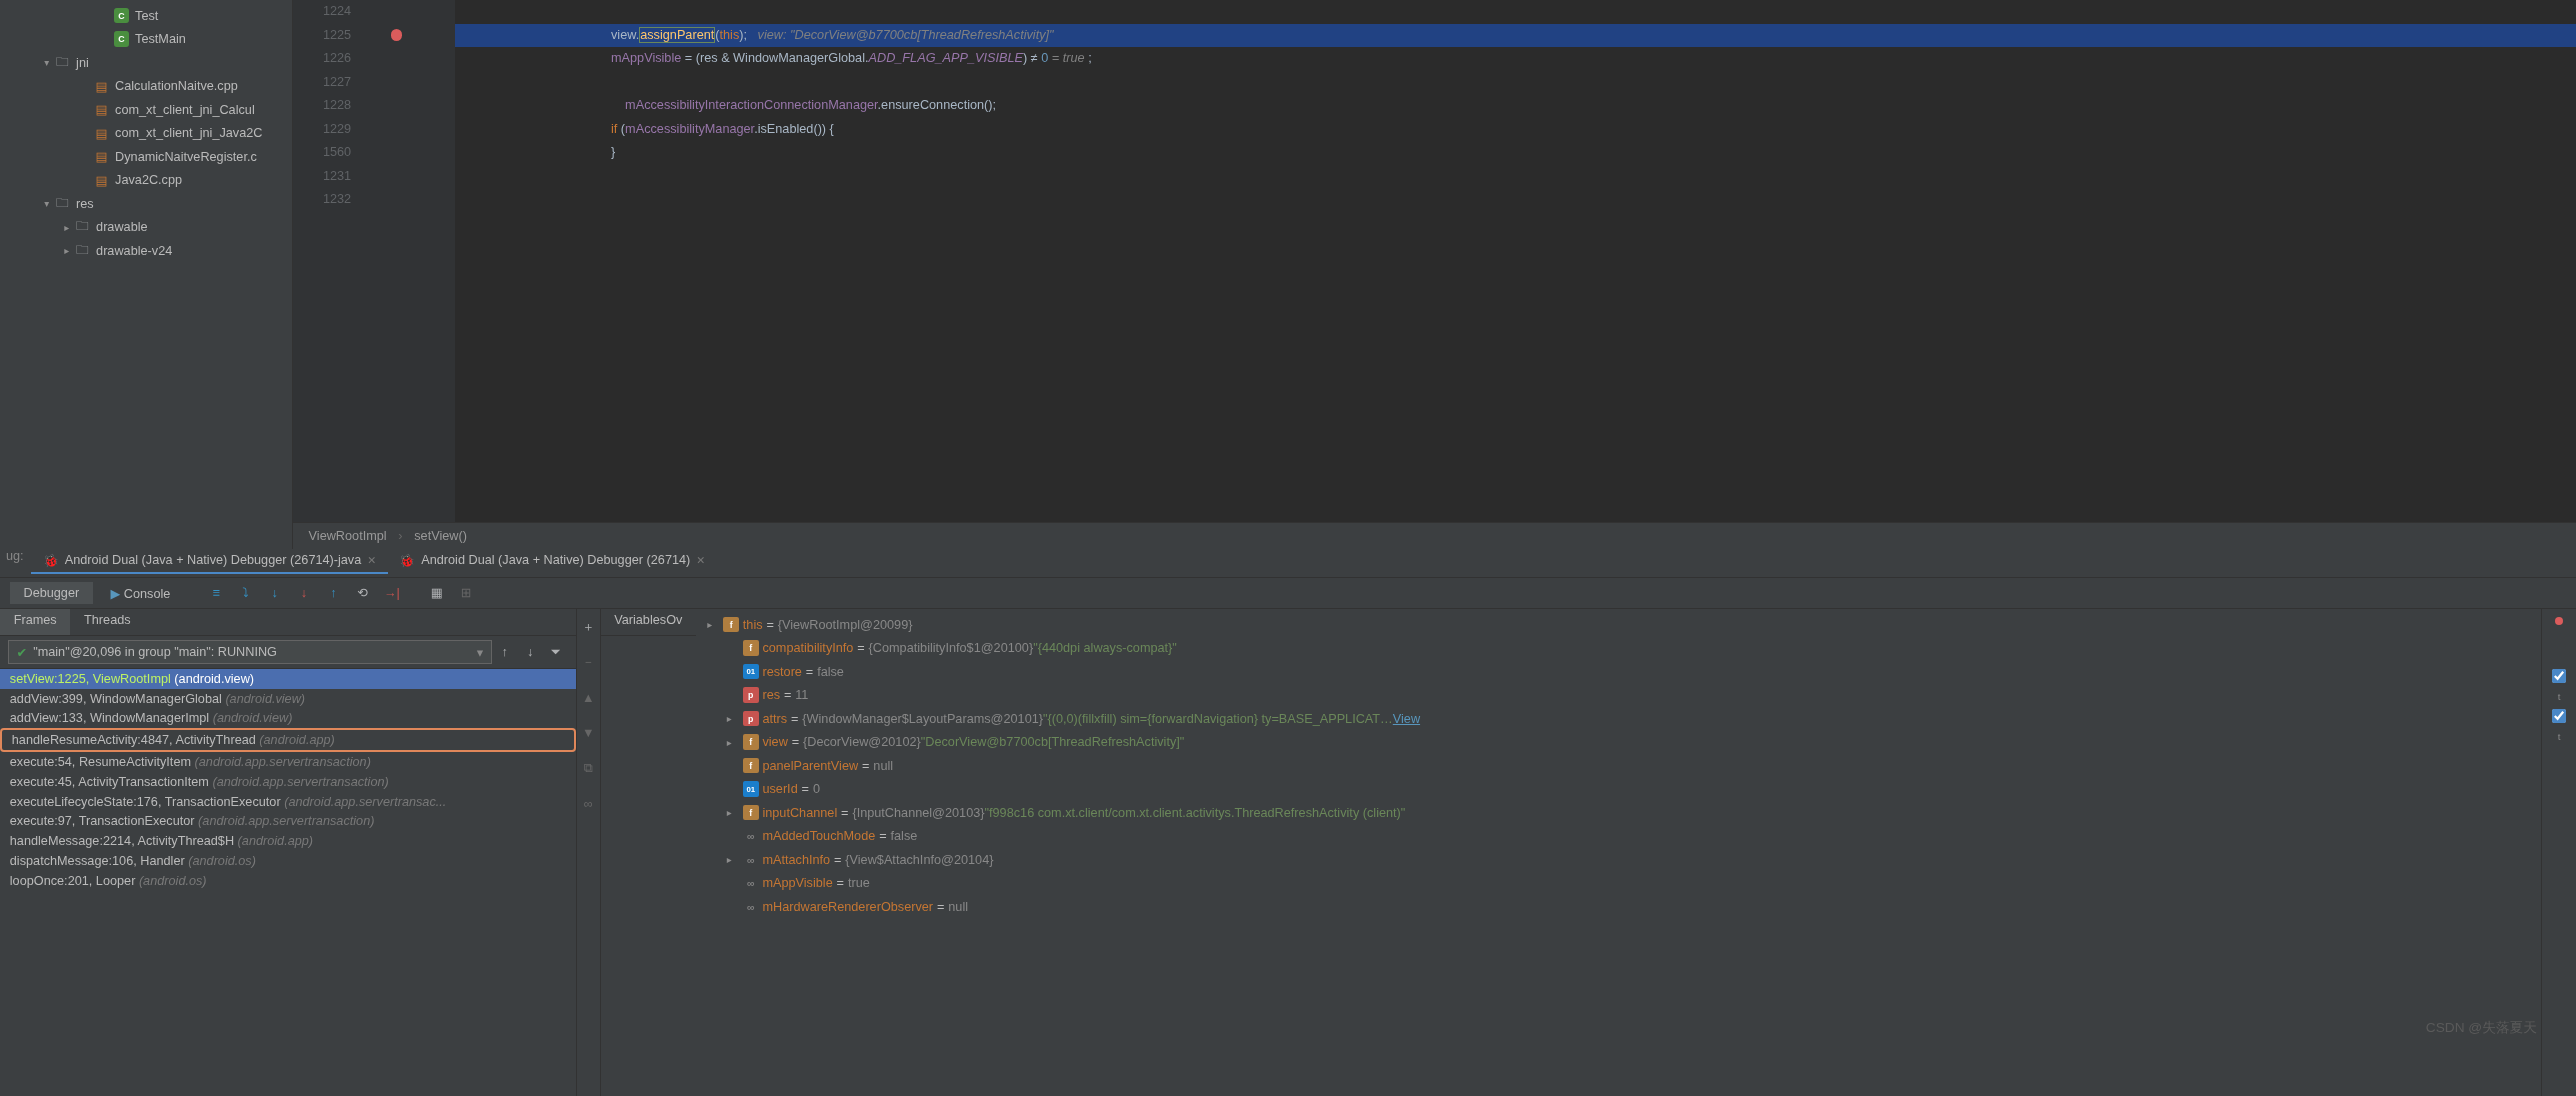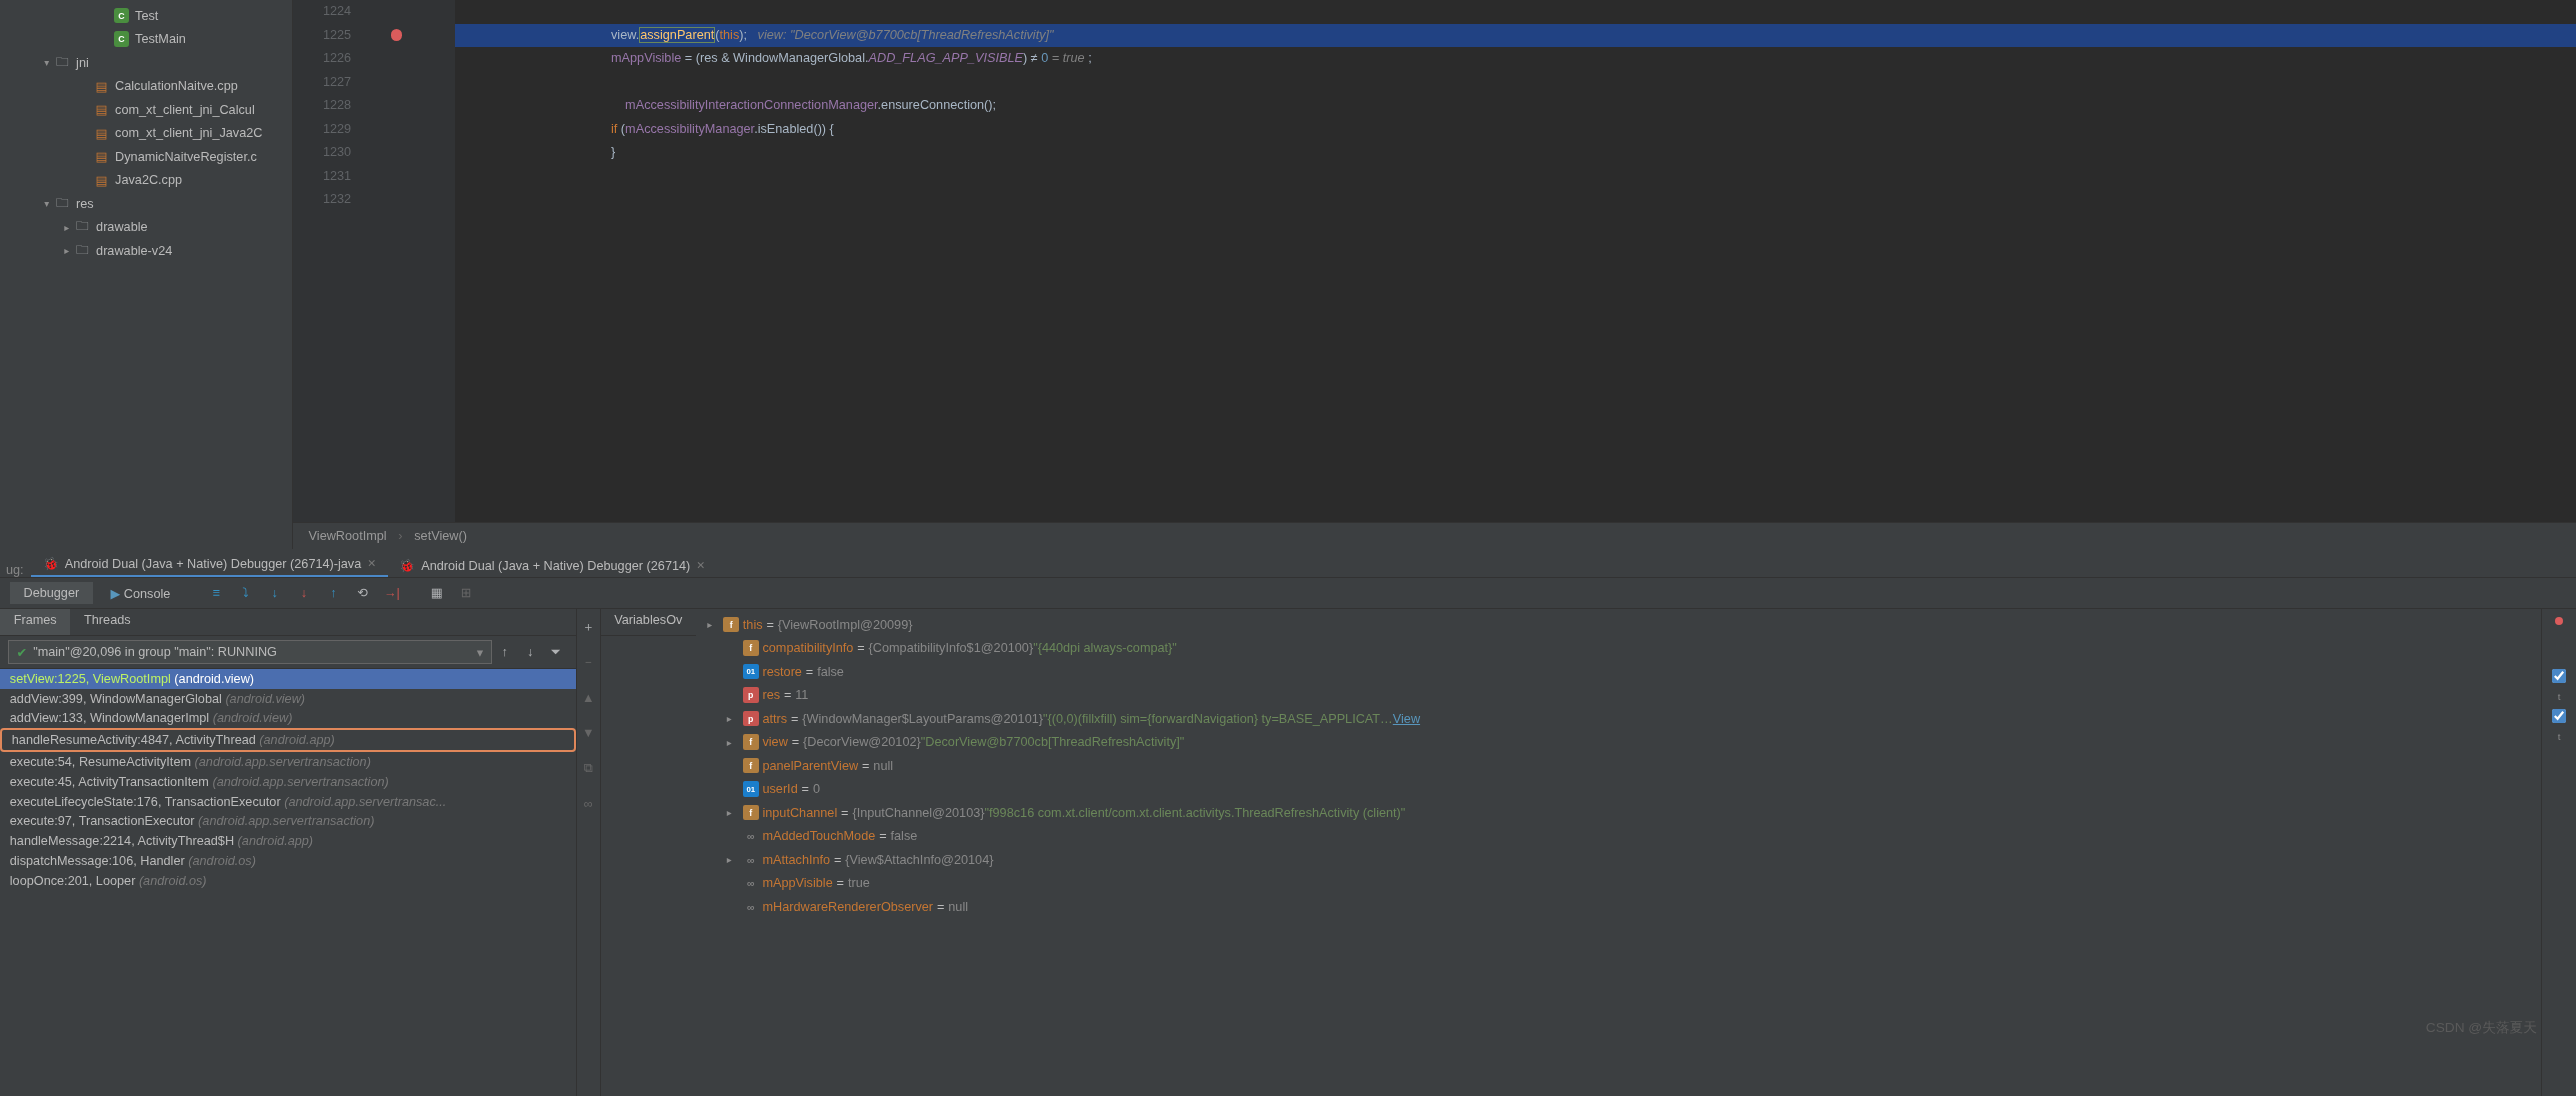--- a/index.html
+++ b/index.html
@@ -27,21 +27,21 @@
 .method{color:#ffc66d}
 .field{color:#9876aa}
 .cmt{color:#808080;font-style:italic}
 .const{color:#9876aa;font-style:italic}
 .num{color:#6897bb}
 .boxy{border:1px solid #6a8759}
 .op{color:#a9b7c6}
 .breadcrumb{background:#3c3f41;border-top:1px solid #323232;padding:3.9px 15.6px;display:flex;align-items:center;gap:11.7px;color:#999;height:27px}
 .bc-sep{color:#666}
 .debug{display:flex;flex-direction:column;background:#3c3f41;height:547px}
-.dtabs{display:flex;align-items:flex-end;height:29px;border-bottom:1px solid #323232;padding-left:5.9px}
+.dtabs{display:flex;align-items:flex-start;height:29px;border-bottom:1px solid #323232;padding-left:5.9px}
 .dtab{padding:3.9px 11.7px;color:#bbb;display:flex;align-items:center;gap:5.9px;cursor:pointer}
 .dtab.act{border-bottom:2px solid #4a88c7}
 .dtab .x{color:#777;font-size:10.7px}
 .dot-r{width:7.8px;height:7.8px;border-radius:50%;background:#db5c5c}
 .bug{color:#6a9f4a}
 .dtoolbar{display:flex;align-items:center;height:31px;border-bottom:1px solid #323232;padding-left:9.8px;gap:3.9px}
 .tbtn{width:25.4px;height:25.4px;display:inline-flex;align-items:center;justify-content:center;color:#afb1b3;cursor:pointer;border-radius:2.9px}
 .dmain{flex:1;display:flex}
 .frames-panel{width:577px;display:flex;flex-direction:column;border-right:1px solid #323232}
 .pheader{display:flex;height:27px;border-bottom:1px solid #323232}
@@ -141,21 +141,21 @@
       </div>
   <div class="editor">
    <div class="code-area">
     <div class="gutter" id="gutter">
             <div>1224</div>
             <div class="bp">1225</div>
             <div>1226</div>
             <div>1227</div>
             <div>1228</div>
             <div>1229</div>
-            <div>1230</div>
+            <div>1560</div>
             <div>1231</div>
             <div>1232</div>
           </div>
     <div class="gut-extra"></div>
     <div class="code">
      <div class="line"> </div>
      <div class="line hi">view.<span class="method boxy">assignParent</span>(<span class="kw">this</span>);   <span class="cmt">view: "DecorView@b7700cb[ThreadRefreshActivity]"</span></div>
      <div class="line"><span class="field">mAppVisible</span> = (res &amp; WindowManagerGlobal.<span class="const">ADD_FLAG_APP_VISIBLE</span>) <span class="op">≠</span> <span class="num">0</span> <span class="cmt">= true</span> ;</div>
      <div class="line"> </div>
      <div class="line">    <span class="field">mAccessibilityInteractionConnectionManager</span>.ensureConnection();</div>

